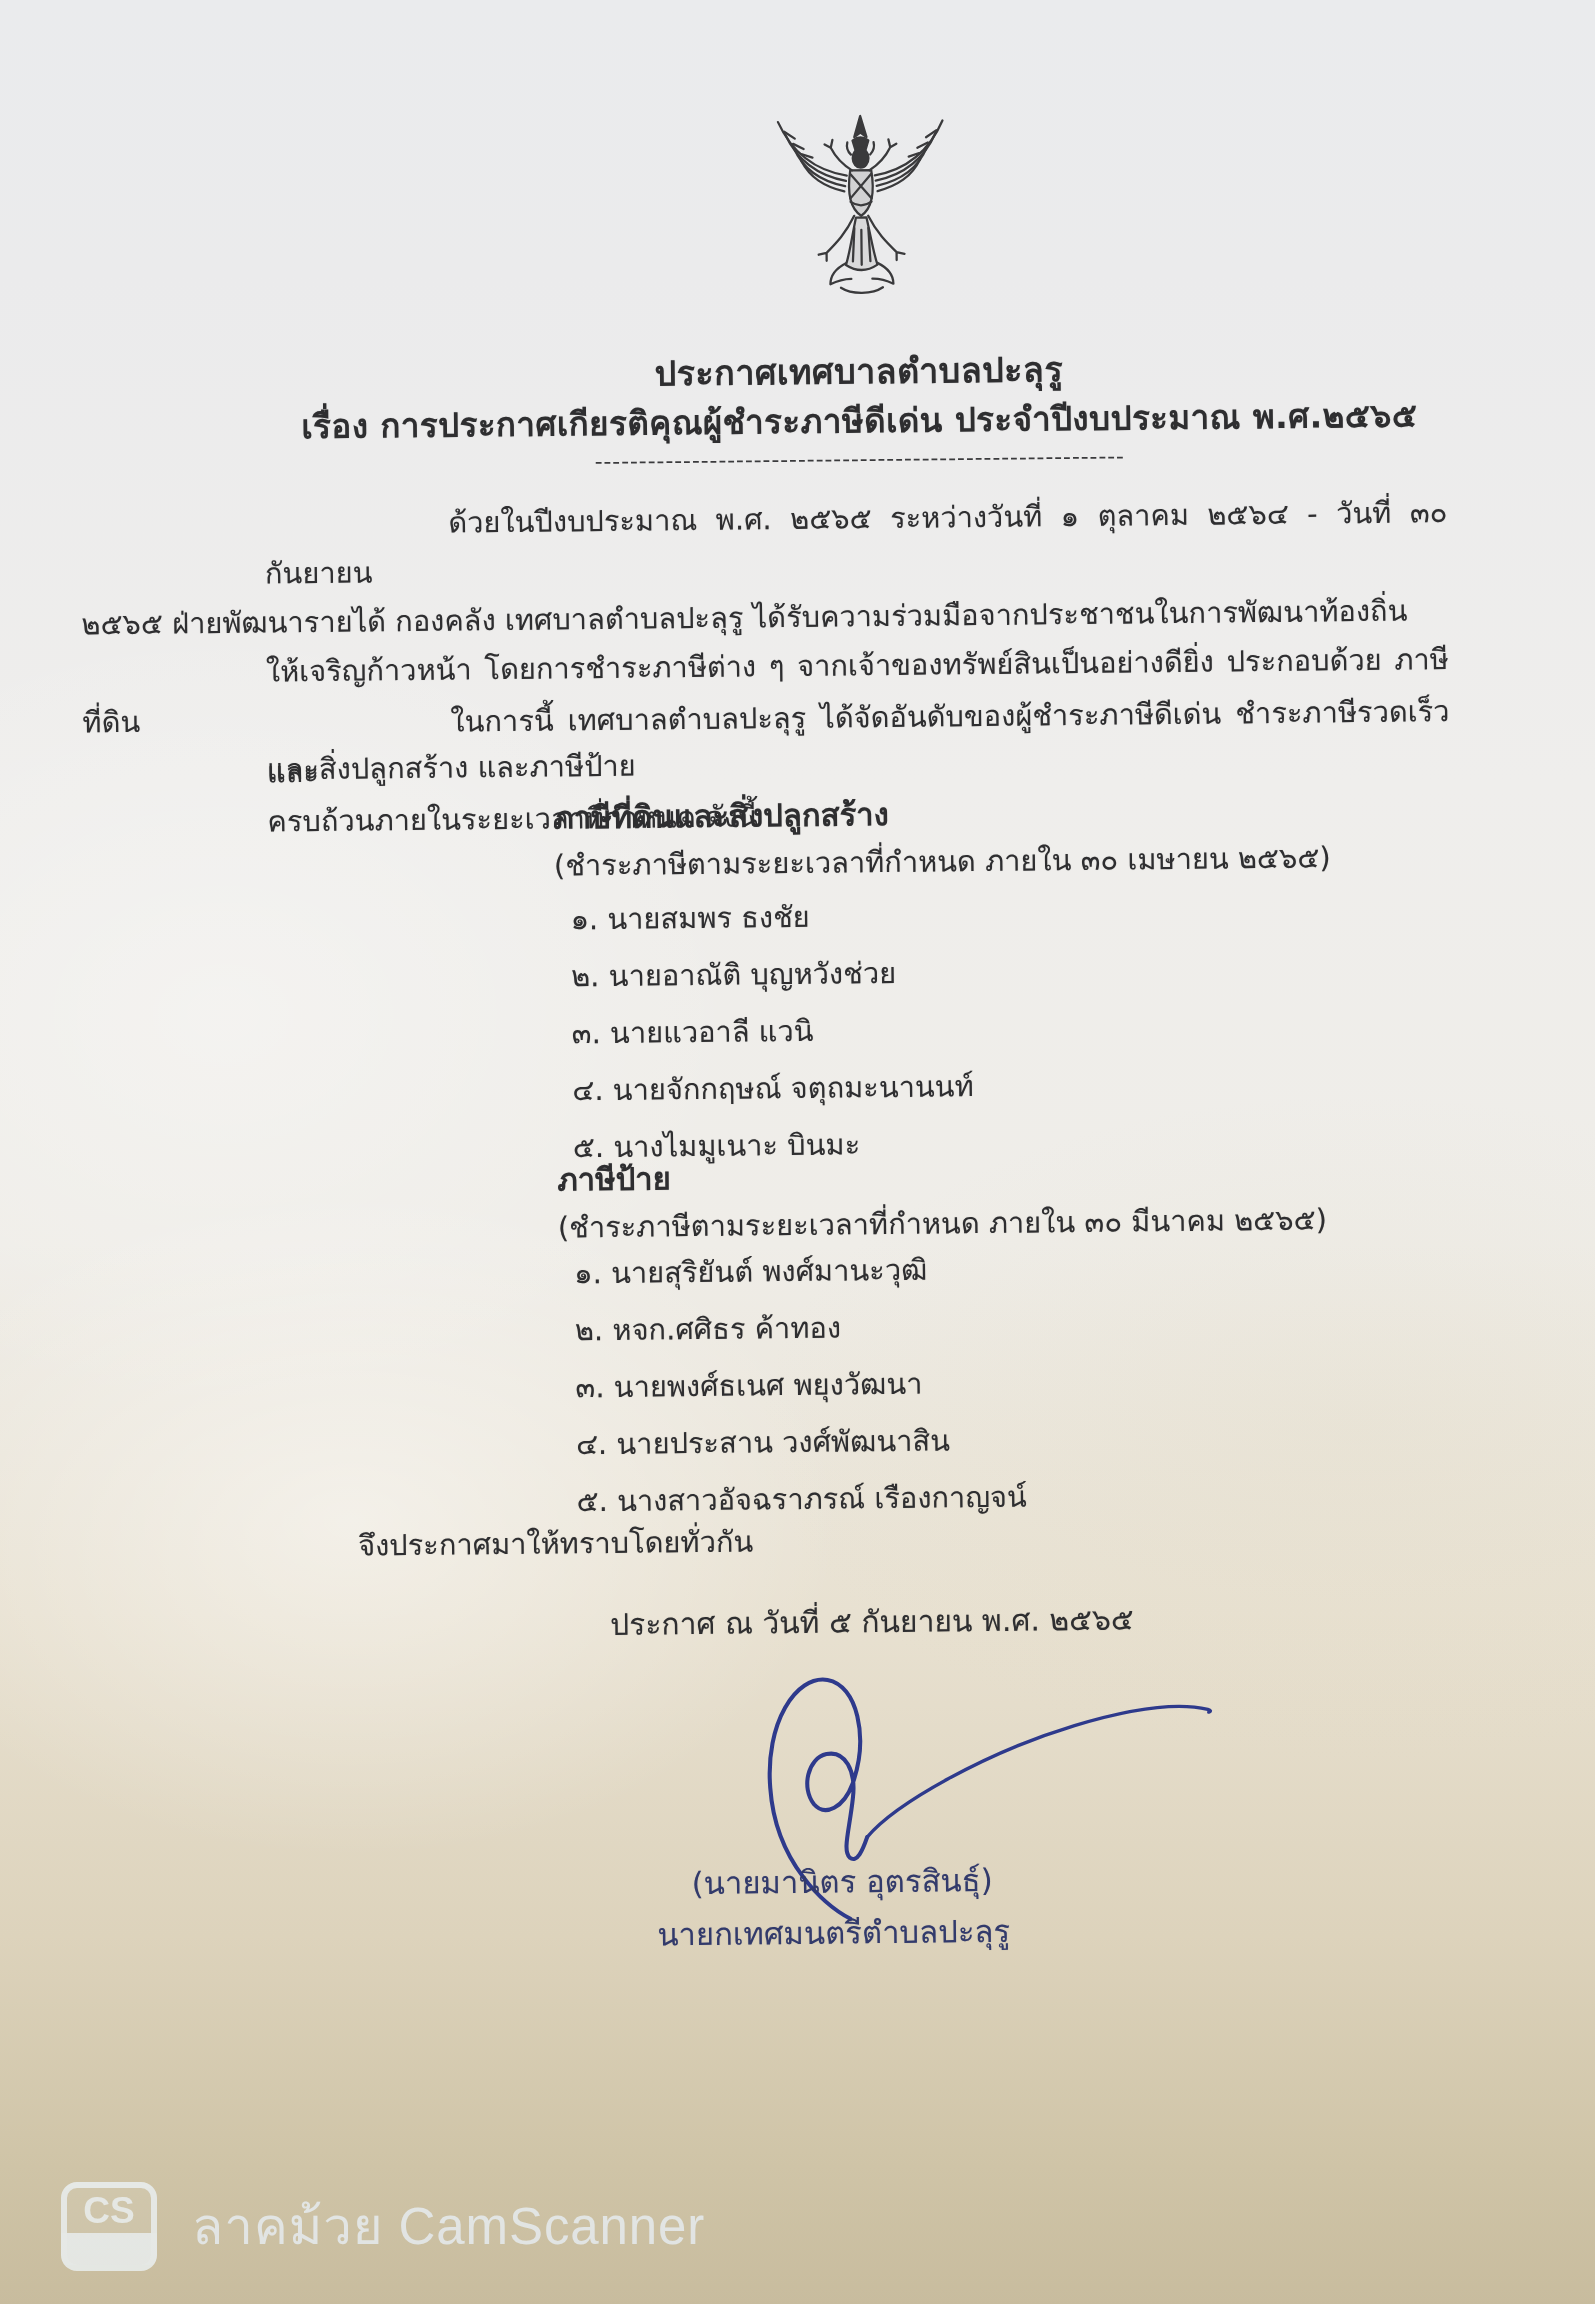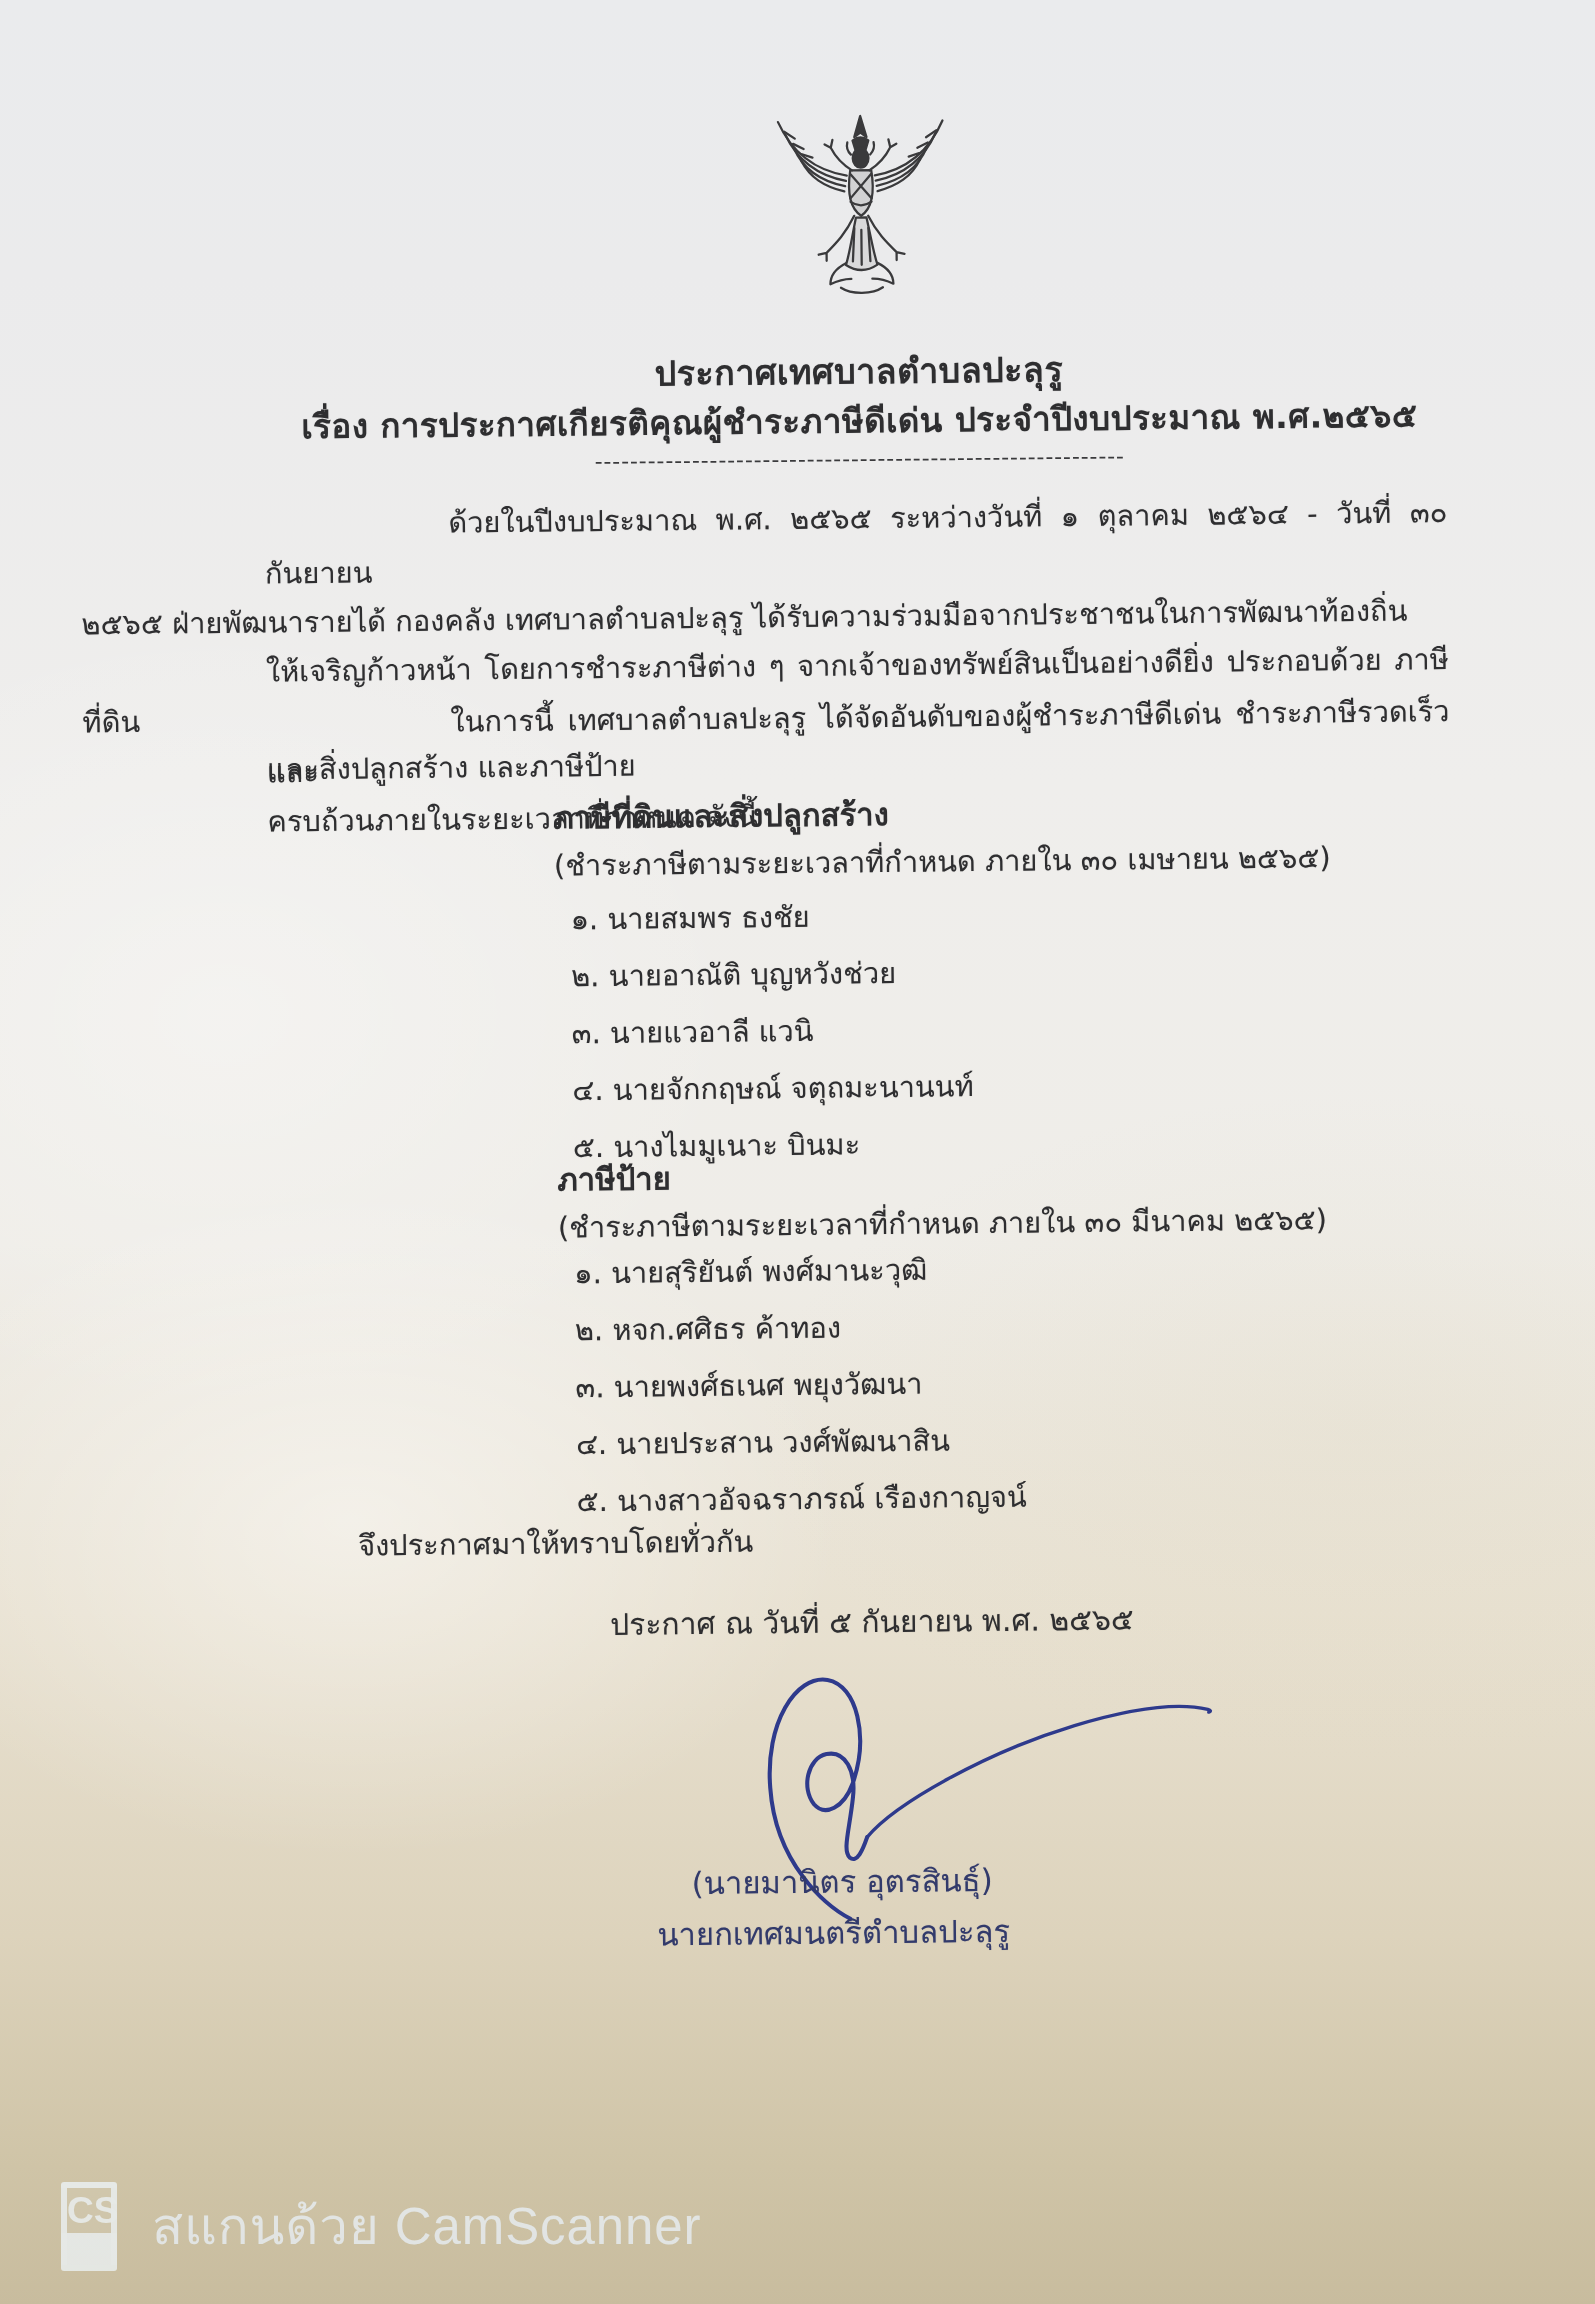--- a/index.html
+++ b/index.html
@@ -30,21 +30,21 @@
   .line{display:block;}
   .sec-head{left:557px;font-size:31px;font-weight:bold;}
   .sec-cond{left:557px;font-size:29px;}
   .name-list{left:573px;font-size:29px;line-height:57px;list-style:none;margin:0;padding:0;}
   .closing{left:354px;font-size:29px;}
   .dateline{font-size:30px;}
   .sign-name{left:74px;right:0;text-align:center;font-size:31px;color:#323a6b;text-shadow:0 0 0.9px rgba(50,58,107,0.3);}
   .sign-pos{left:56px;right:0;text-align:center;font-size:31px;color:#323a6b;text-shadow:0 0 0.9px rgba(50,58,107,0.3);}
   .watermark{position:absolute;left:61px;top:2182px;display:flex;align-items:flex-start;gap:35px;color:#e7edf2;opacity:0.82;}
   .wm-logo{
-    width:56px;height:89px;border-radius:3px;
+    width:96px;height:89px;border-radius:16px;
     background:linear-gradient(180deg, rgba(240,245,248,0.10) 0 58%, rgba(236,242,246,0.95) 58% 100%);
     border:6.5px solid rgba(236,242,246,0.95);
     box-sizing:border-box;position:relative;
   }
   .wm-logo span{
     position:absolute;top:1.9px;left:0;right:0;text-align:center;
     font-size:37px;font-weight:bold;color:rgba(236,242,246,0.95);
     font-family:"Liberation Sans",sans-serif;
   }
   .wm-text{font-size:51px;line-height:89px;letter-spacing:0.9px;font-family:"Liberation Sans",sans-serif;}
@@ -133,16 +133,16 @@
     </svg>
 
     <div class="abs sign-name" style="top:1857px;">(นายมานิตร  อุตรสินธุ์)</div>
     <div class="abs sign-pos" style="top:1908px;">นายกเทศมนตรีตำบลปะลุรู</div>
   </div>
 
   <div class="watermark">
     <div class="wm-logo">
       <span>CS</span>
     </div>
-    <div class="wm-text">สแกนด้วย CamScanner</div>
+    <div class="wm-text">ลาคม้วย CamScanner</div>
   </div>
 </div>
 
 
 </body></html>

